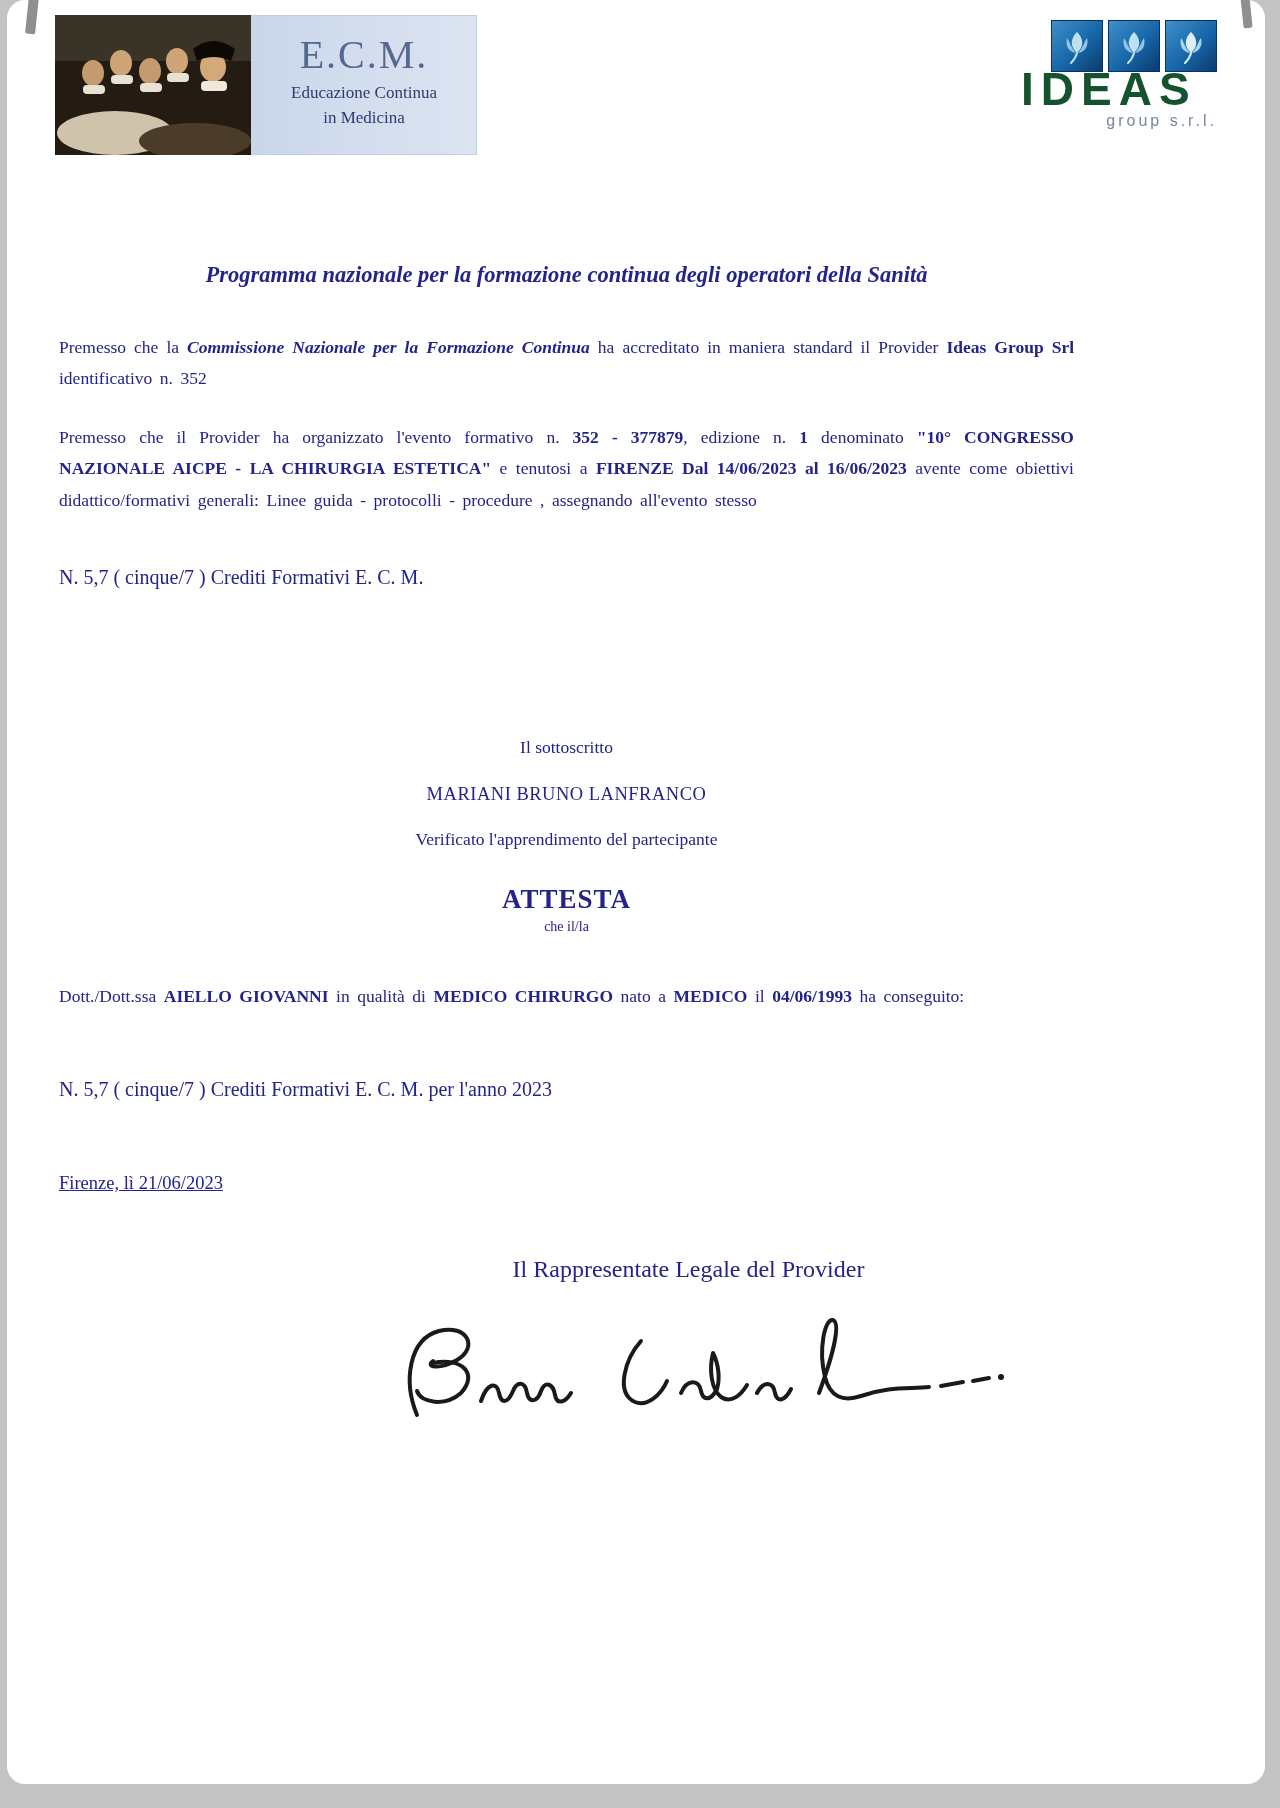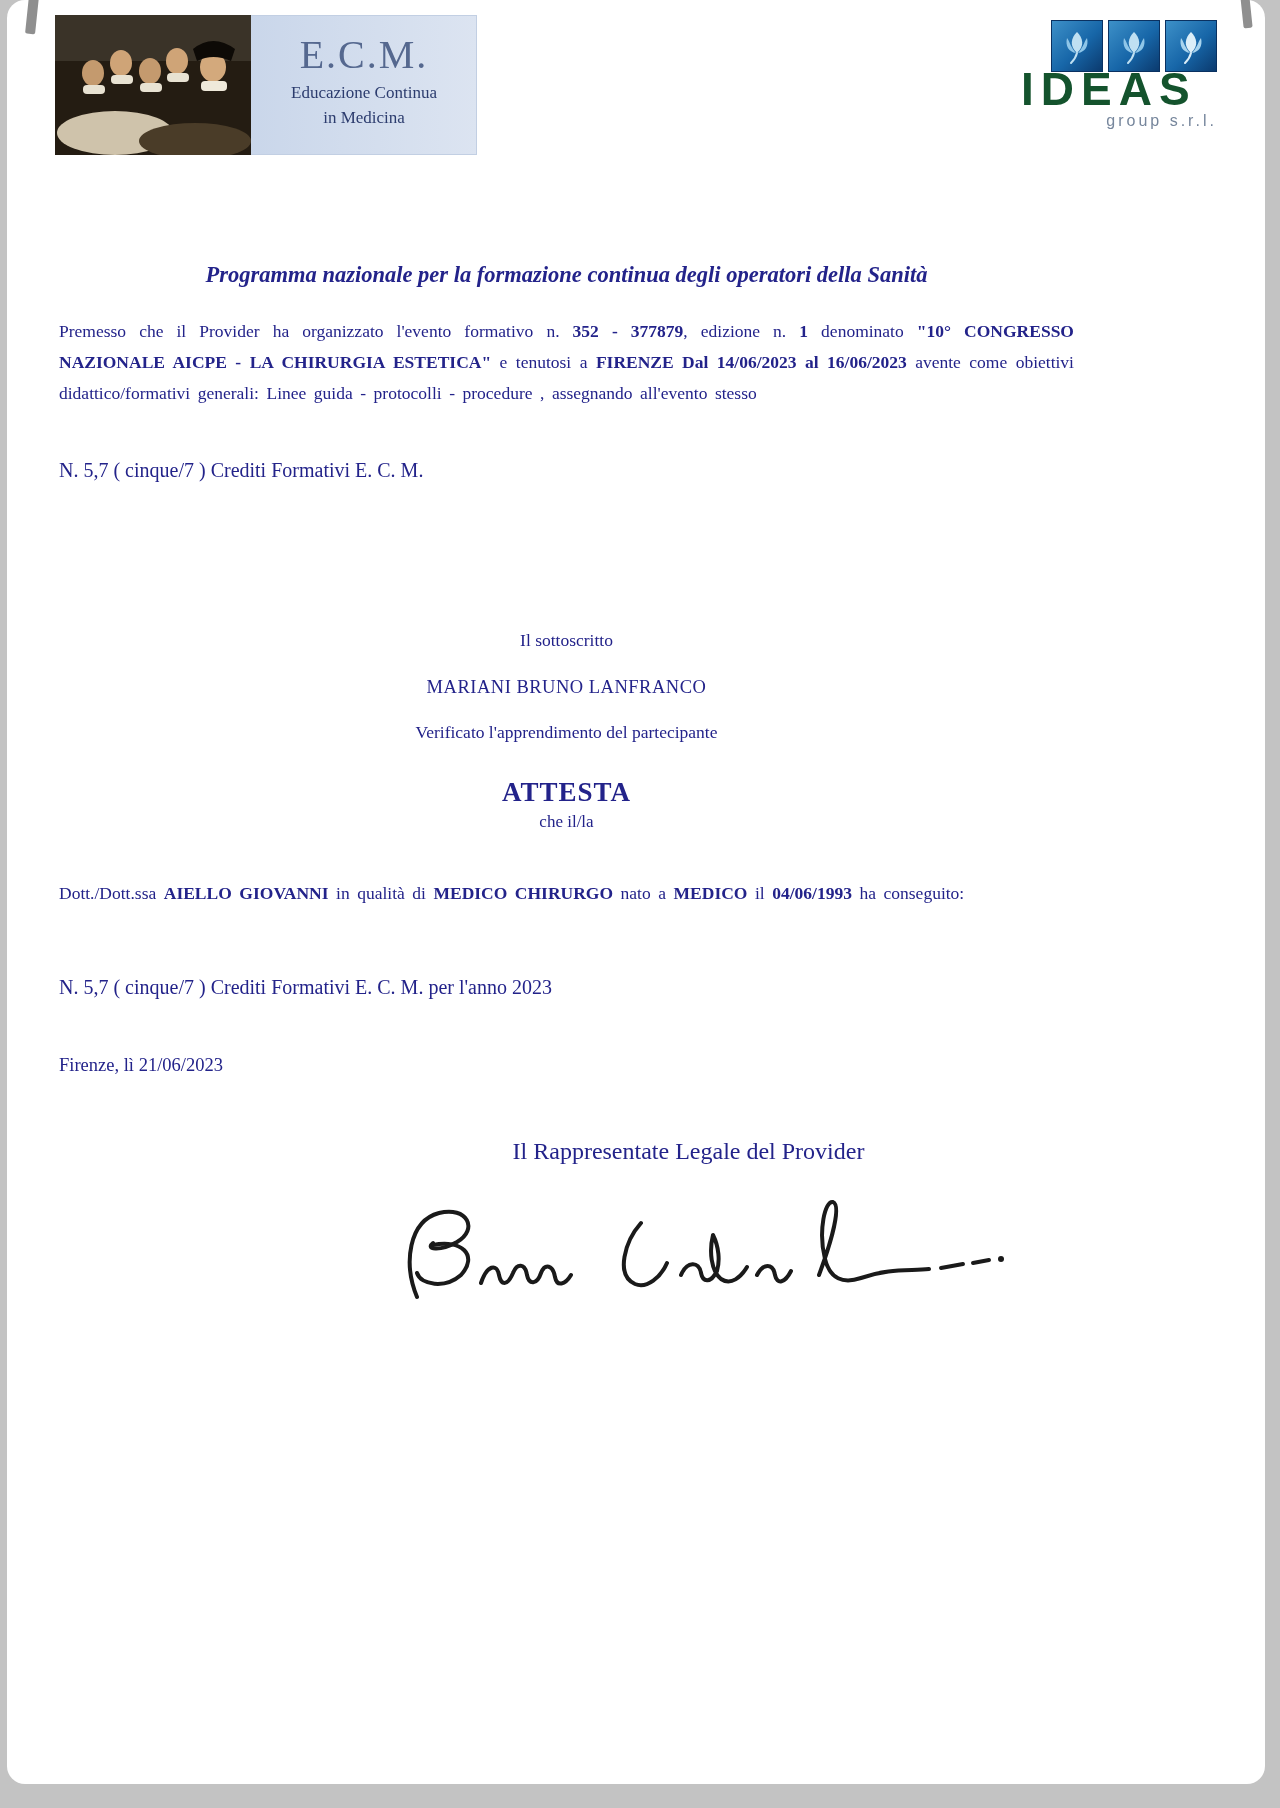--- a/index.html
+++ b/index.html
@@ -46,23 +46,23 @@
   .para-1 { margin-top:44px; }
   .para-2 { margin-top:28px; }
   .credits { text-align:left; font-weight:400; font-size:20px; }
   .credits-1 { margin-top:50px; }
   .credits-2 { margin-top:66px; }
   .center { text-align:center; }
   .undersigned { margin-top:148px; font-size:17.5px; }
   .signer-name { margin-top:26px; font-size:18.5px; letter-spacing:0.5px; }
   .verification { margin-top:24px; font-size:17.5px; }
   .attesta { margin-top:34px; font-size:27px; font-weight:700; letter-spacing:1px; }
-  .subject-intro { margin-top:4px; font-size:17px; }
+  .subject-intro { margin-top:4px; font-size:14px; }
   .recipient { margin-top:46px; }
-  .place-date { margin-top:56px; font-size:18.5px; }
+  .place-date { margin-top:72px; font-size:18.5px;text-decoration:underline; }
   .legal-rep { margin-top:62px; font-size:24px; text-align:center; transform:translateX(122px); }
   .signature { margin:14px 0 0 330px; width:620px; height:165px; }
   .signature svg { width:100%; height:100%; display:block; }
 </style>
 </head>
 <body>
 
 <div class="page">
   <div class="corner-mark left"></div>
   <div class="corner-mark right"></div>
@@ -125,20 +125,21 @@
       </div>
       <div class="ideas-word">IDEAS</div>
       <div class="ideas-sub">group s.r.l.</div>
     </div>
   </header>
 
   <main class="content">
 
     <h1 class="doc-title">Programma nazionale per la formazione continua degli operatori della Sanità</h1>
 
+    <p class="para para-1"><span>Premesso che la </span><span class="b i">Commissione Nazionale per la Formazione Continua</span><span> ha accreditato in maniera standard il Provider </span><span class="b">Ideas Group Srl</span><span> identificativo n. 352</span></p>
 
     <p class="para para-2"><span>Premesso che il Provider ha organizzato l'evento formativo n. </span><span class="b">352 - 377879</span><span>, edizione n. </span><span class="b">1</span><span> denominato </span><span class="b">"10° CONGRESSO NAZIONALE AICPE - LA CHIRURGIA ESTETICA"</span><span> e tenutosi a </span><span class="b">FIRENZE Dal 14/06/2023 al 16/06/2023</span><span> avente come obiettivi didattico/formativi generali: Linee guida - protocolli - procedure , assegnando all'evento stesso</span></p>
 
     <p class="credits credits-1">N. 5,7 ( cinque/7 ) Crediti Formativi E. C. M.</p>
 
     <p class="center undersigned">Il sottoscritto</p>
 
     <p class="center signer-name">MARIANI BRUNO LANFRANCO</p>
 
     <p class="center verification">Verificato l'apprendimento del partecipante</p>

